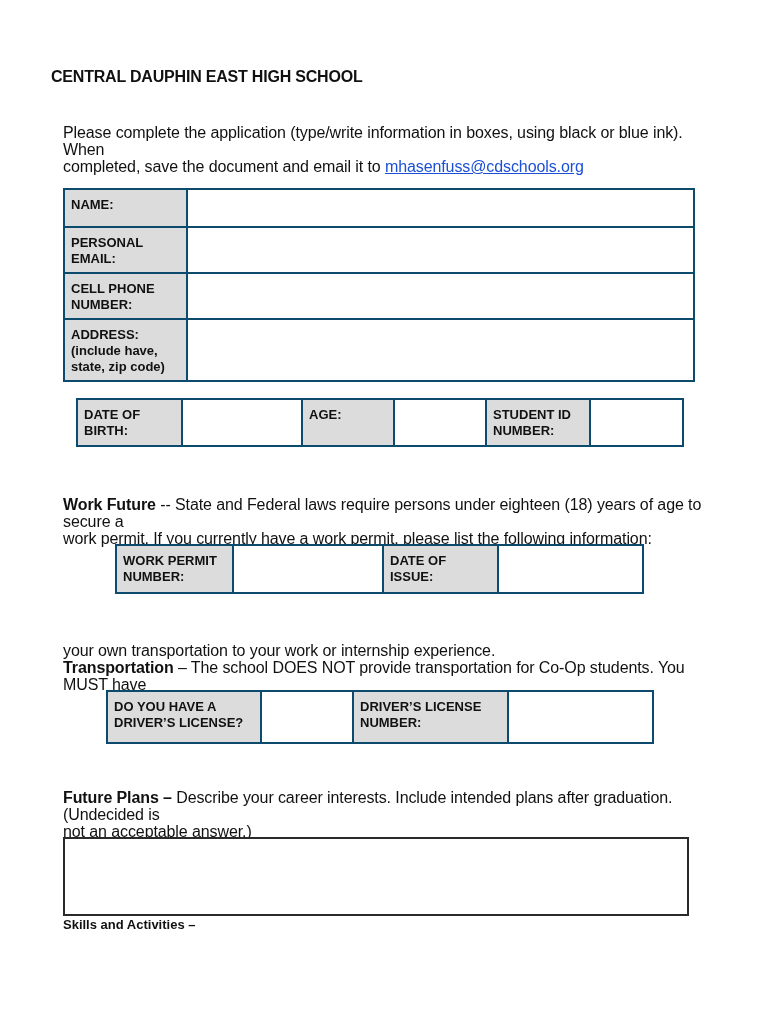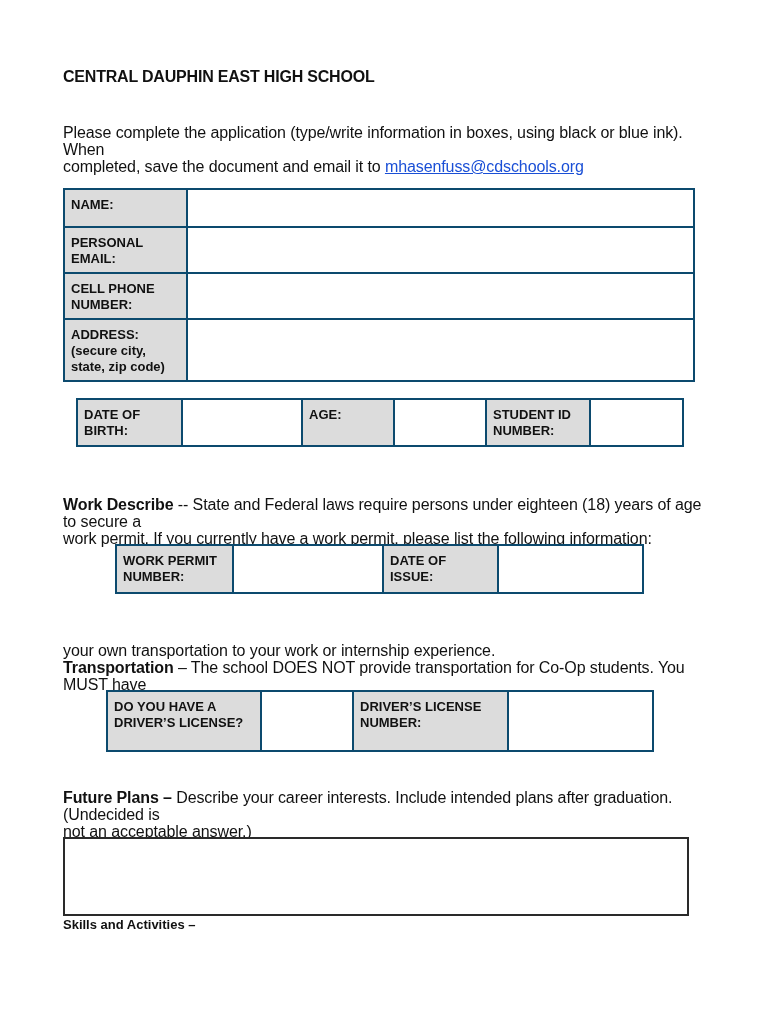--- a/index.html
+++ b/index.html
@@ -15,21 +15,21 @@
       font-family: "Liberation Sans", sans-serif;
       color: #111111;
     }
     .page {
       position: absolute;
       left: 0; top: 0;
       width: 770px; height: 1024px;
     }
     .title {
       position: absolute;
-      left: 63px;
+      left: 51px;
       top: 66px;
       font-weight: bold;
       font-size: 16px;
       line-height: 21px;
       letter-spacing: -0.2px;
     }
     .para {
       position: absolute;
       left: 63px;
       font-size: 16px;
@@ -124,21 +124,21 @@
     <tr style="height:46px;">
       <td class="lbl">
         <div>CELL PHONE</div>
         <div>NUMBER:</div>
       </td>
       <td class="val"><input type="text" value="" style=""></td>
     </tr>
     <tr style="height:62px;">
       <td class="lbl">
         <div>ADDRESS:</div>
-        <div style="font-weight:bold;">(secure city,</div>
+        <div style="font-weight:bold;">(include have,</div>
         <div>state, zip code)</div>
       </td>
       <td class="val"><input type="text" value="" style=""></td>
     </tr>
   </tbody>
     </table>
 
   <table class="form" style="left:76px; top:398px; width:608px;">
     <tbody>
         <tr style="height:47px;">
@@ -154,21 +154,21 @@
       <td class="lbl" style="width:104px;">
         <div>STUDENT ID</div>
         <div>NUMBER:</div>
       </td>
       <td class="val"><input type="text" value="" style=""></td>
     </tr>
   </tbody>
     </table>
 
   <div class="para" style="top:496px;">
-    <div><b>Work Describe</b><span> -- State and Federal laws require persons under eighteen (18) years of age to secure a</span></div>
+    <div><b>Work Future</b><span> -- State and Federal laws require persons under eighteen (18) years of age to secure a</span></div>
     <div>work permit.  If you currently have a work permit, please list the following information:</div>
   </div>
 
   <table class="form" style="left:115px; top:544px; width:529px;padding-left:47px;">
     <tbody>
         <tr style="height:48px;">
       <td class="lbl" style="width:117px;">
         <div>WORK PERMIT</div>
         <div>NUMBER:</div>
       </td>
@@ -182,21 +182,21 @@
   </tbody>
     </table>
 
   <div class="para" style="top:642px;">
     <div>your own transportation to your work or internship experience.</div>
     <div><b>Transportation</b><span> – The school DOES NOT provide transportation for Co-Op students.  You MUST have</span></div>
   </div>
 
   <table class="form" style="left:106px; top:690px; width:548px;">
     <tbody>
-        <tr style="height:60px;">
+        <tr style="height:52px;">
       <td class="lbl" style="width:154px;">
         <div>DO YOU HAVE A</div>
         <div>DRIVER’S LICENSE?</div>
       </td>
       <td class="val" style="width:90px;"><input type="text" value="" style=""></td>
       <td class="lbl" style="width:155px;">
         <div>DRIVER’S LICENSE</div>
         <div>NUMBER:</div>
       </td>
       <td class="val"><input type="text" value="" style=""></td>

